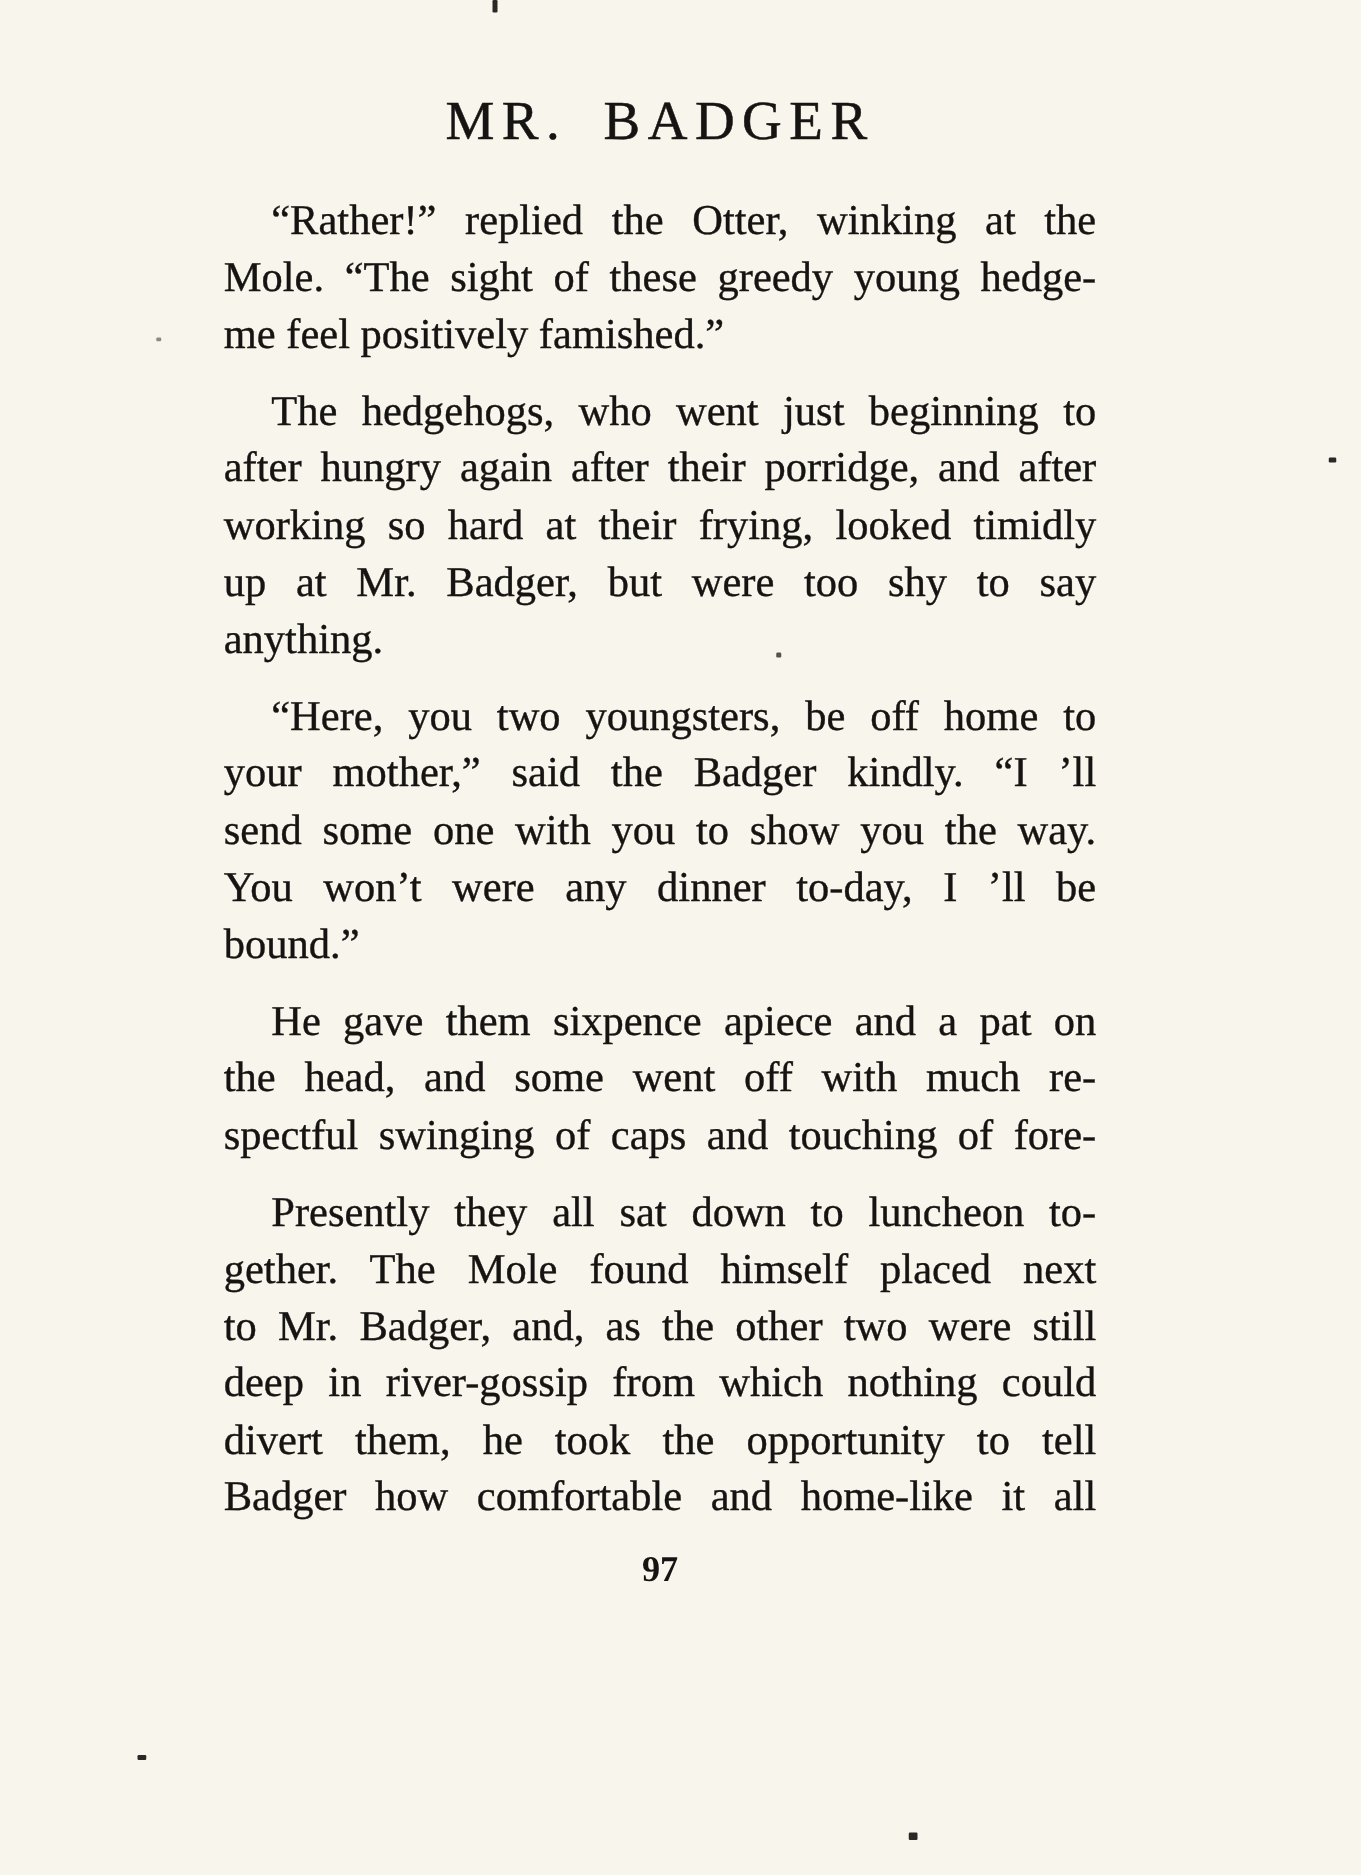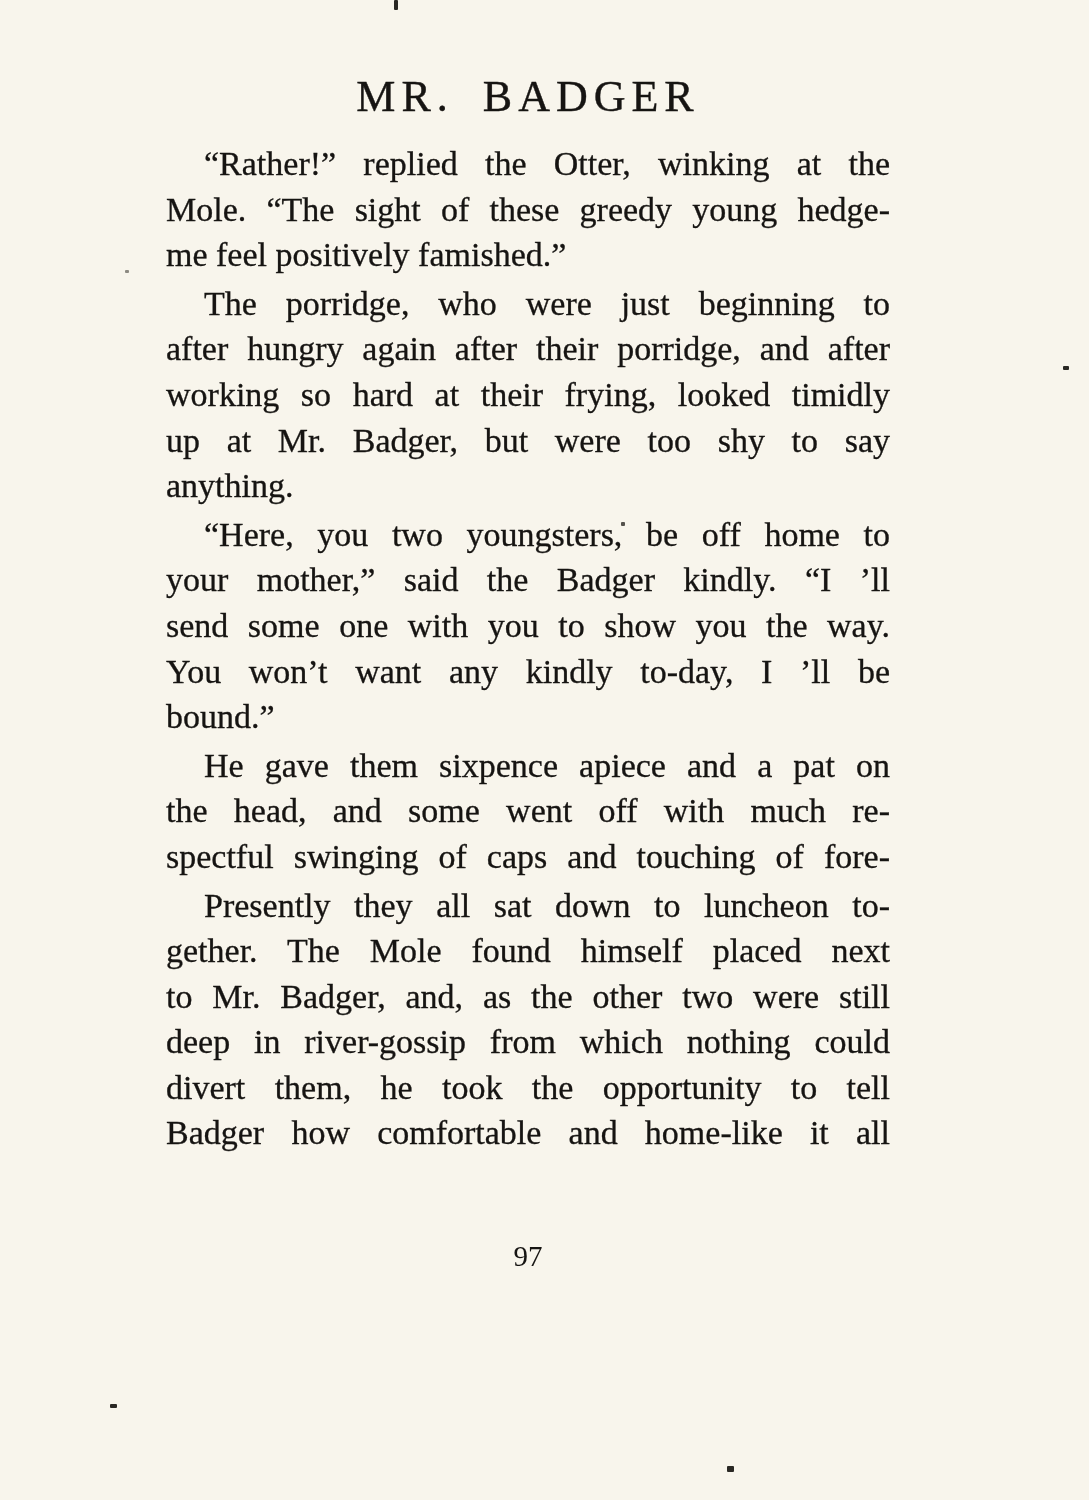--- a/index.html
+++ b/index.html
@@ -36,41 +36,41 @@
   .text-block {
     position: absolute;
     top: 138px;
     left: 163px;
     width: 730px;
     font-size: 34px;
     line-height: 45.6px;
     -webkit-text-stroke: 0.3px #161412;
   }
   .paragraph {
-    margin: 3px;
+    margin: 16px;
   }
   .line {
     text-align: justify;
     text-align-last: justify;
   }
   .line.first {
     text-indent: 38px;
   }
   .line.last {
     text-align-last: left;
   }
   .page-number {
     position: absolute;
     top: 1242px;
     left: 163px;
     width: 730px;
     text-align: center;
     font-size: 29px;
     line-height: 1;
-    font-weight: normal;
+    font-weight: bold;
   }
   .speck {
     position: absolute;
     background: #2a2824;
     border-radius: 1px;
   }
   .speck.s1 { left: 394px; top: 0px;    width: 4px; height: 10px; }
   .speck.s2 { left: 125px; top: 270px;  width: 4px; height: 3px; background: #8d8a82; }
   .speck.s3 { left: 621px; top: 522px;  width: 4px; height: 4px; background: #55524c; }
   .speck.s4 { left: 1063px; top: 366px; width: 6px; height: 4px; }
@@ -83,31 +83,31 @@
 <div class="page">
   <div class="running-header">MR.  BADGER</div>
 
   <div class="text-block">
       <div class="paragraph">
         <div class="line first">“Rather!” replied the Otter, winking at the</div>
         <div class="line">Mole.  “The sight of these greedy young hedge-</div>
         <div class="line last">me feel positively famished.”</div>
       </div>
       <div class="paragraph">
-        <div class="line first">The porridge, who were just beginning to</div>
+        <div class="line first">The hedgehogs, who went just beginning to</div>
         <div class="line">after hungry again after their porridge, and after</div>
         <div class="line">working so hard at their frying, looked timidly</div>
         <div class="line">up at Mr. Badger, but were too shy to say</div>
         <div class="line last">anything.</div>
       </div>
       <div class="paragraph">
         <div class="line first">“Here, you two youngsters, be off home to</div>
         <div class="line">your mother,” said the Badger kindly.  “I ’ll</div>
         <div class="line">send some one with you to show you the way.</div>
-        <div class="line">You won’t want any kindly to-day, I ’ll be</div>
+        <div class="line">You won’t were any dinner to-day, I ’ll be</div>
         <div class="line last">bound.”</div>
       </div>
       <div class="paragraph">
         <div class="line first">He gave them sixpence apiece and a pat on</div>
         <div class="line">the head, and some went off with much re-</div>
         <div class="line">spectful swinging of caps and touching of fore-</div>
       </div>
       <div class="paragraph">
         <div class="line first">Presently they all sat down to luncheon to-</div>
         <div class="line">gether.  The Mole found himself placed next</div>

